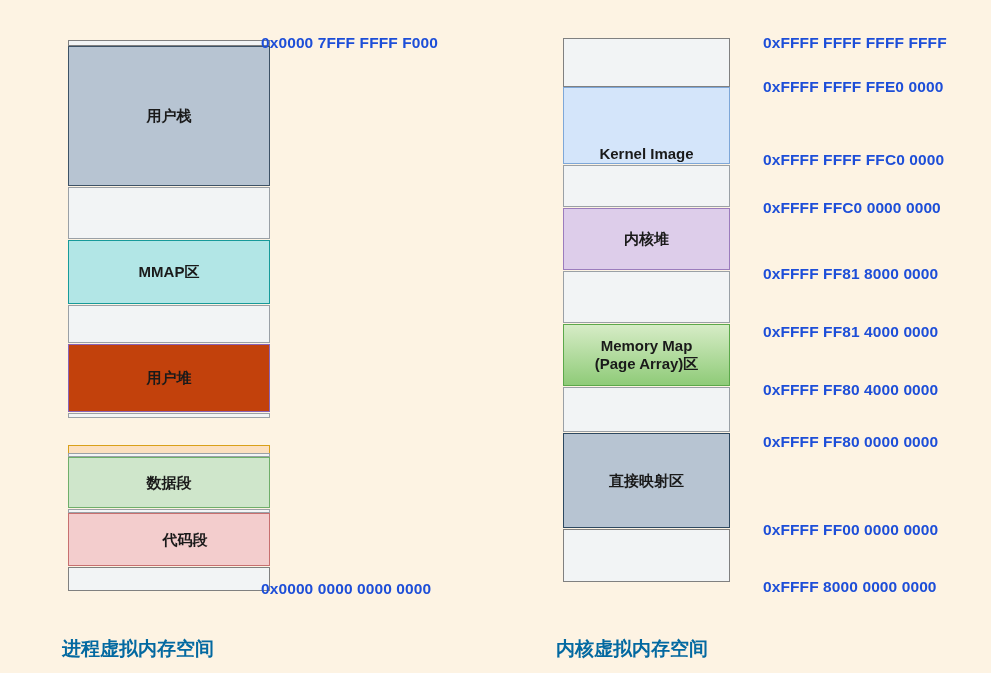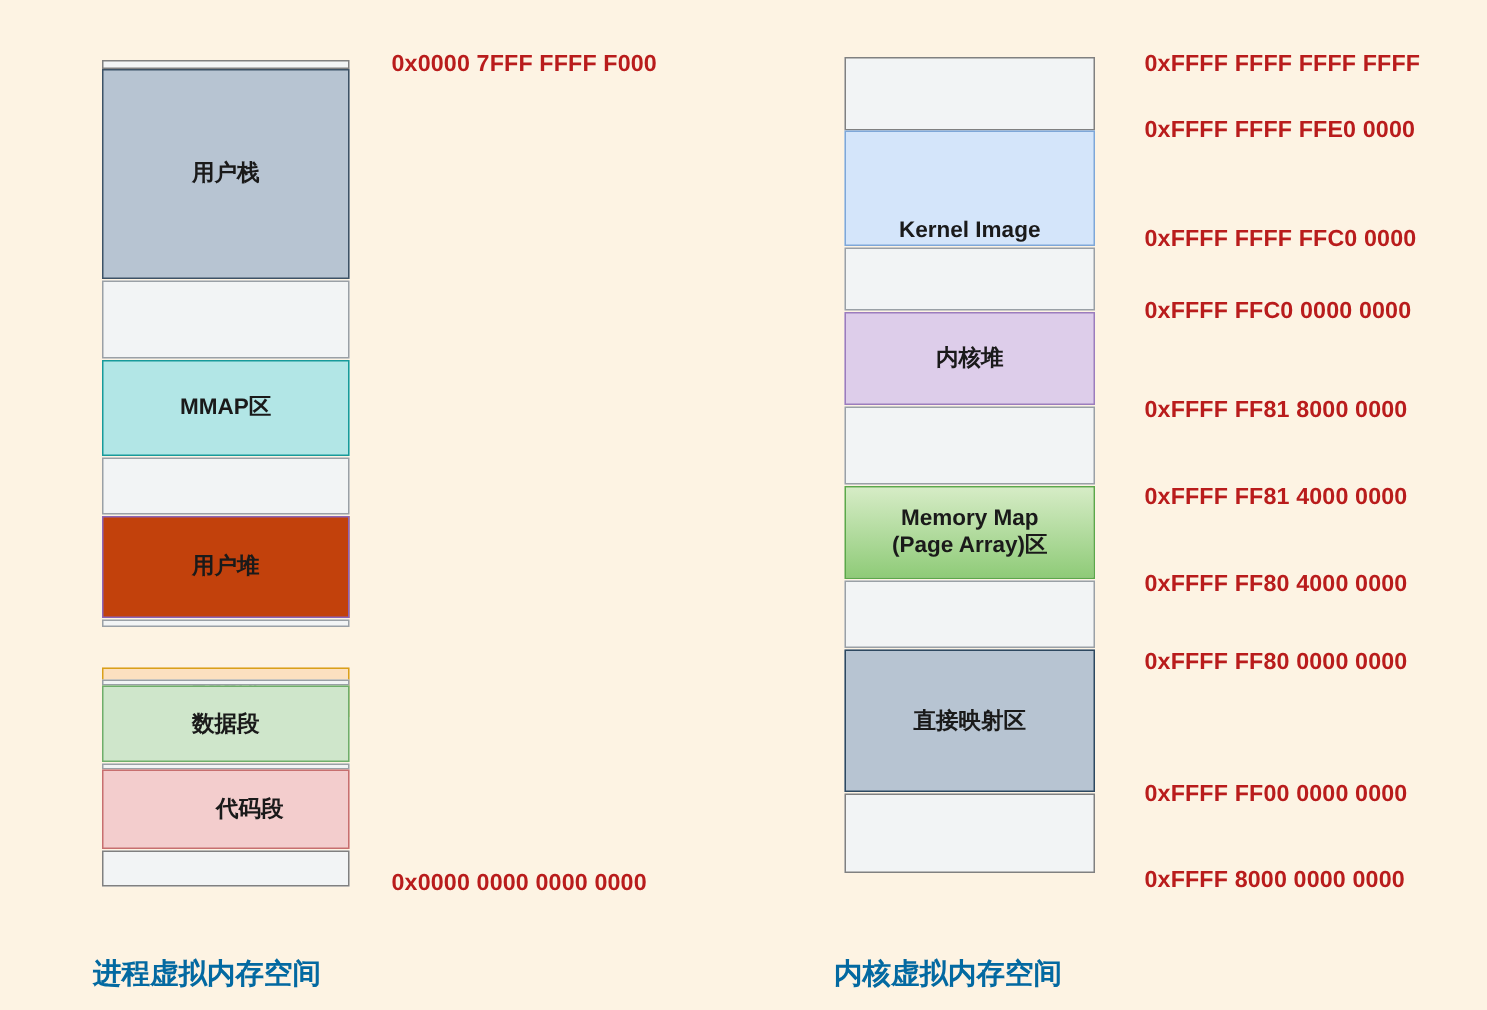--- a/index.html
+++ b/index.html
@@ -36,38 +36,38 @@
     line-height: 1.2;
   }
   .mem-block .blk-label {
     white-space: pre-line;
     padding: 0 4px;
   }
   .addr-label {
     position: absolute;
     font-weight: bold;
     font-size: 15.5px;
-    color: #b91c1c;
+    color: #1d4ed8;
     white-space: nowrap;
     letter-spacing: 0.1px;
   }
   .col-title {
     position: absolute;
     font-weight: bold;
     font-size: 19px;
     color: #0369a1;
     white-space: nowrap;
   }
 </style>
 </head>
 <body style="background: rgb(253, 243, 227);">
 
 <div id="diagram">
 
-  <div class="column" id="col-left" style="left:68px; top:0; width:165px; height:673px;">
+  <div class="column" id="col-left" style="left:68px; top:0; width:202px; height:673px;">
       <div class="mem-block" style="left: 0px; top: 40px; width: 100%; height: 6px; background: rgb(242, 244, 245); border: 1.5px solid rgb(128, 128, 128);"></div>
       <div class="mem-block" style="left: 0px; top: 46px; width: 100%; height: 140px; background: rgb(183, 196, 210); border: 1.5px solid rgb(61, 82, 102);">
         <span class="blk-label">用户栈</span>
       </div>
       <div class="mem-block" style="left: 0px; top: 187px; width: 100%; height: 52px; background: rgb(242, 244, 245); border: 1.5px solid rgb(154, 160, 166);"></div>
       <div class="mem-block" style="left: 0px; top: 240px; width: 100%; height: 64px; background: rgb(178, 230, 230); border: 1.5px solid rgb(23, 154, 154);">
         <span class="blk-label">MMAP区</span>
       </div>
       <div class="mem-block" style="left: 0px; top: 305px; width: 100%; height: 38px; background: rgb(242, 244, 245); border: 1.5px solid rgb(154, 160, 166);"></div>
       <div class="mem-block" style="left: 0px; top: 344px; width: 100%; height: 68px; background: #c2410c; border: 1.5px solid rgb(138, 100, 184);">

